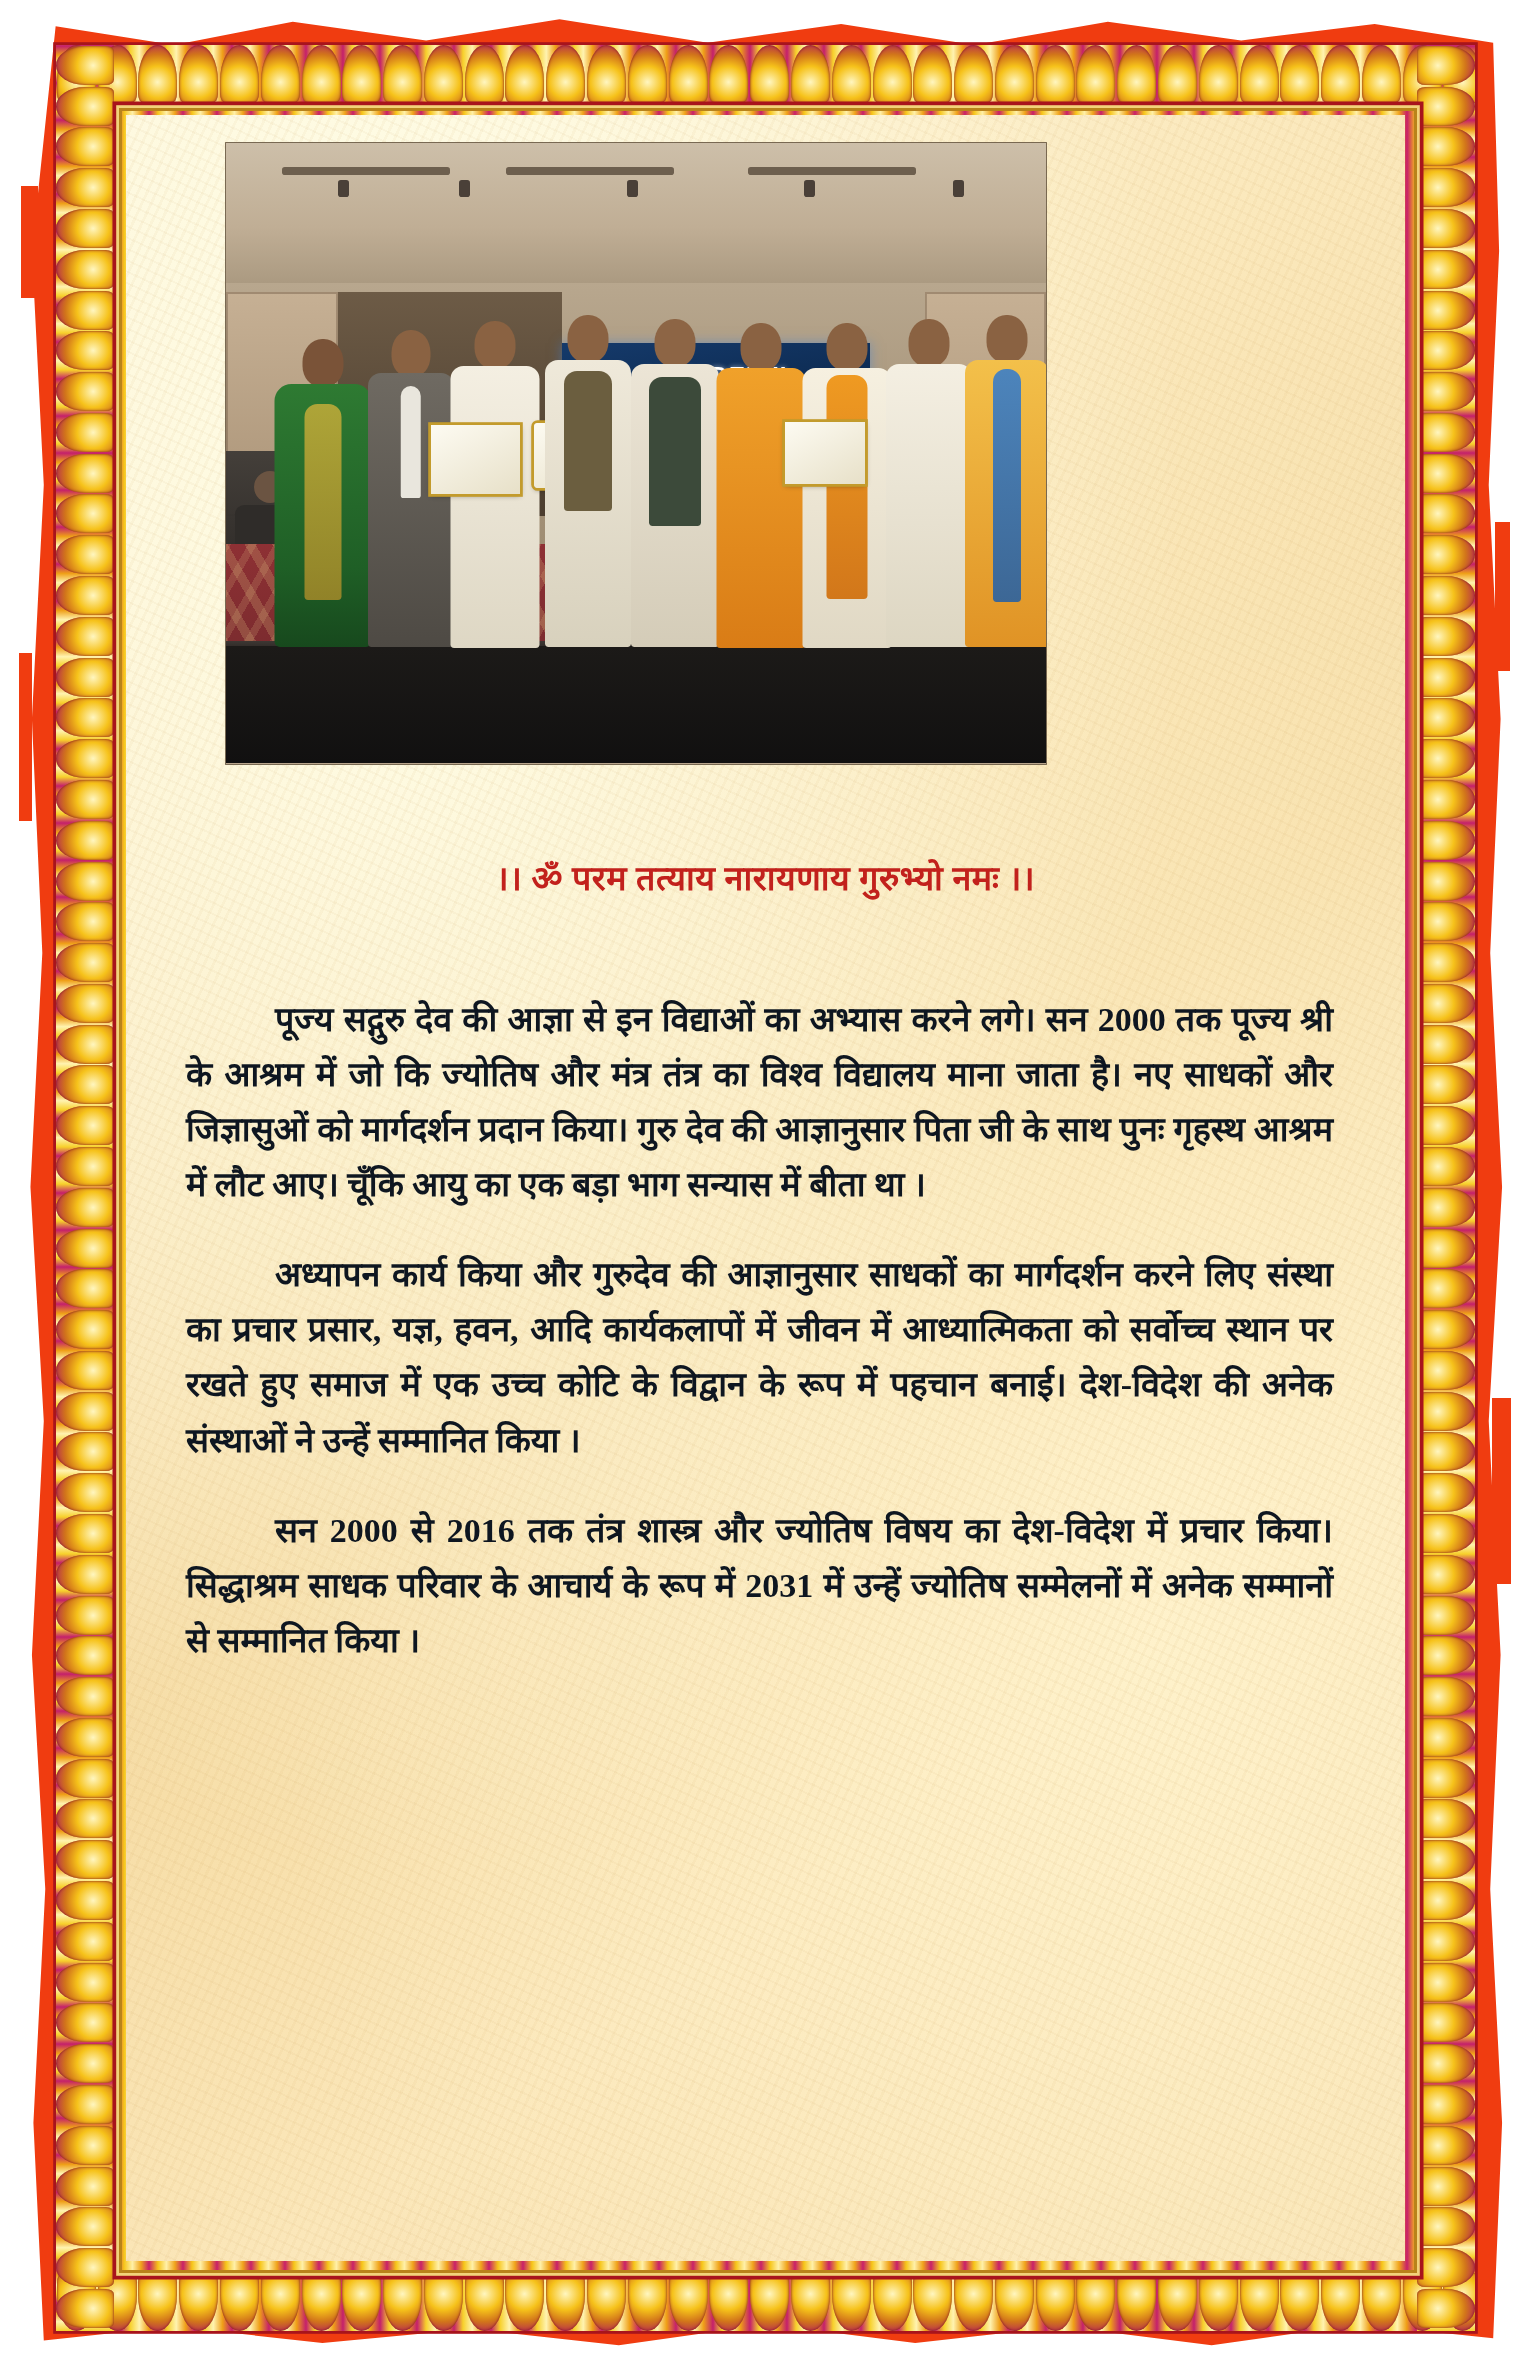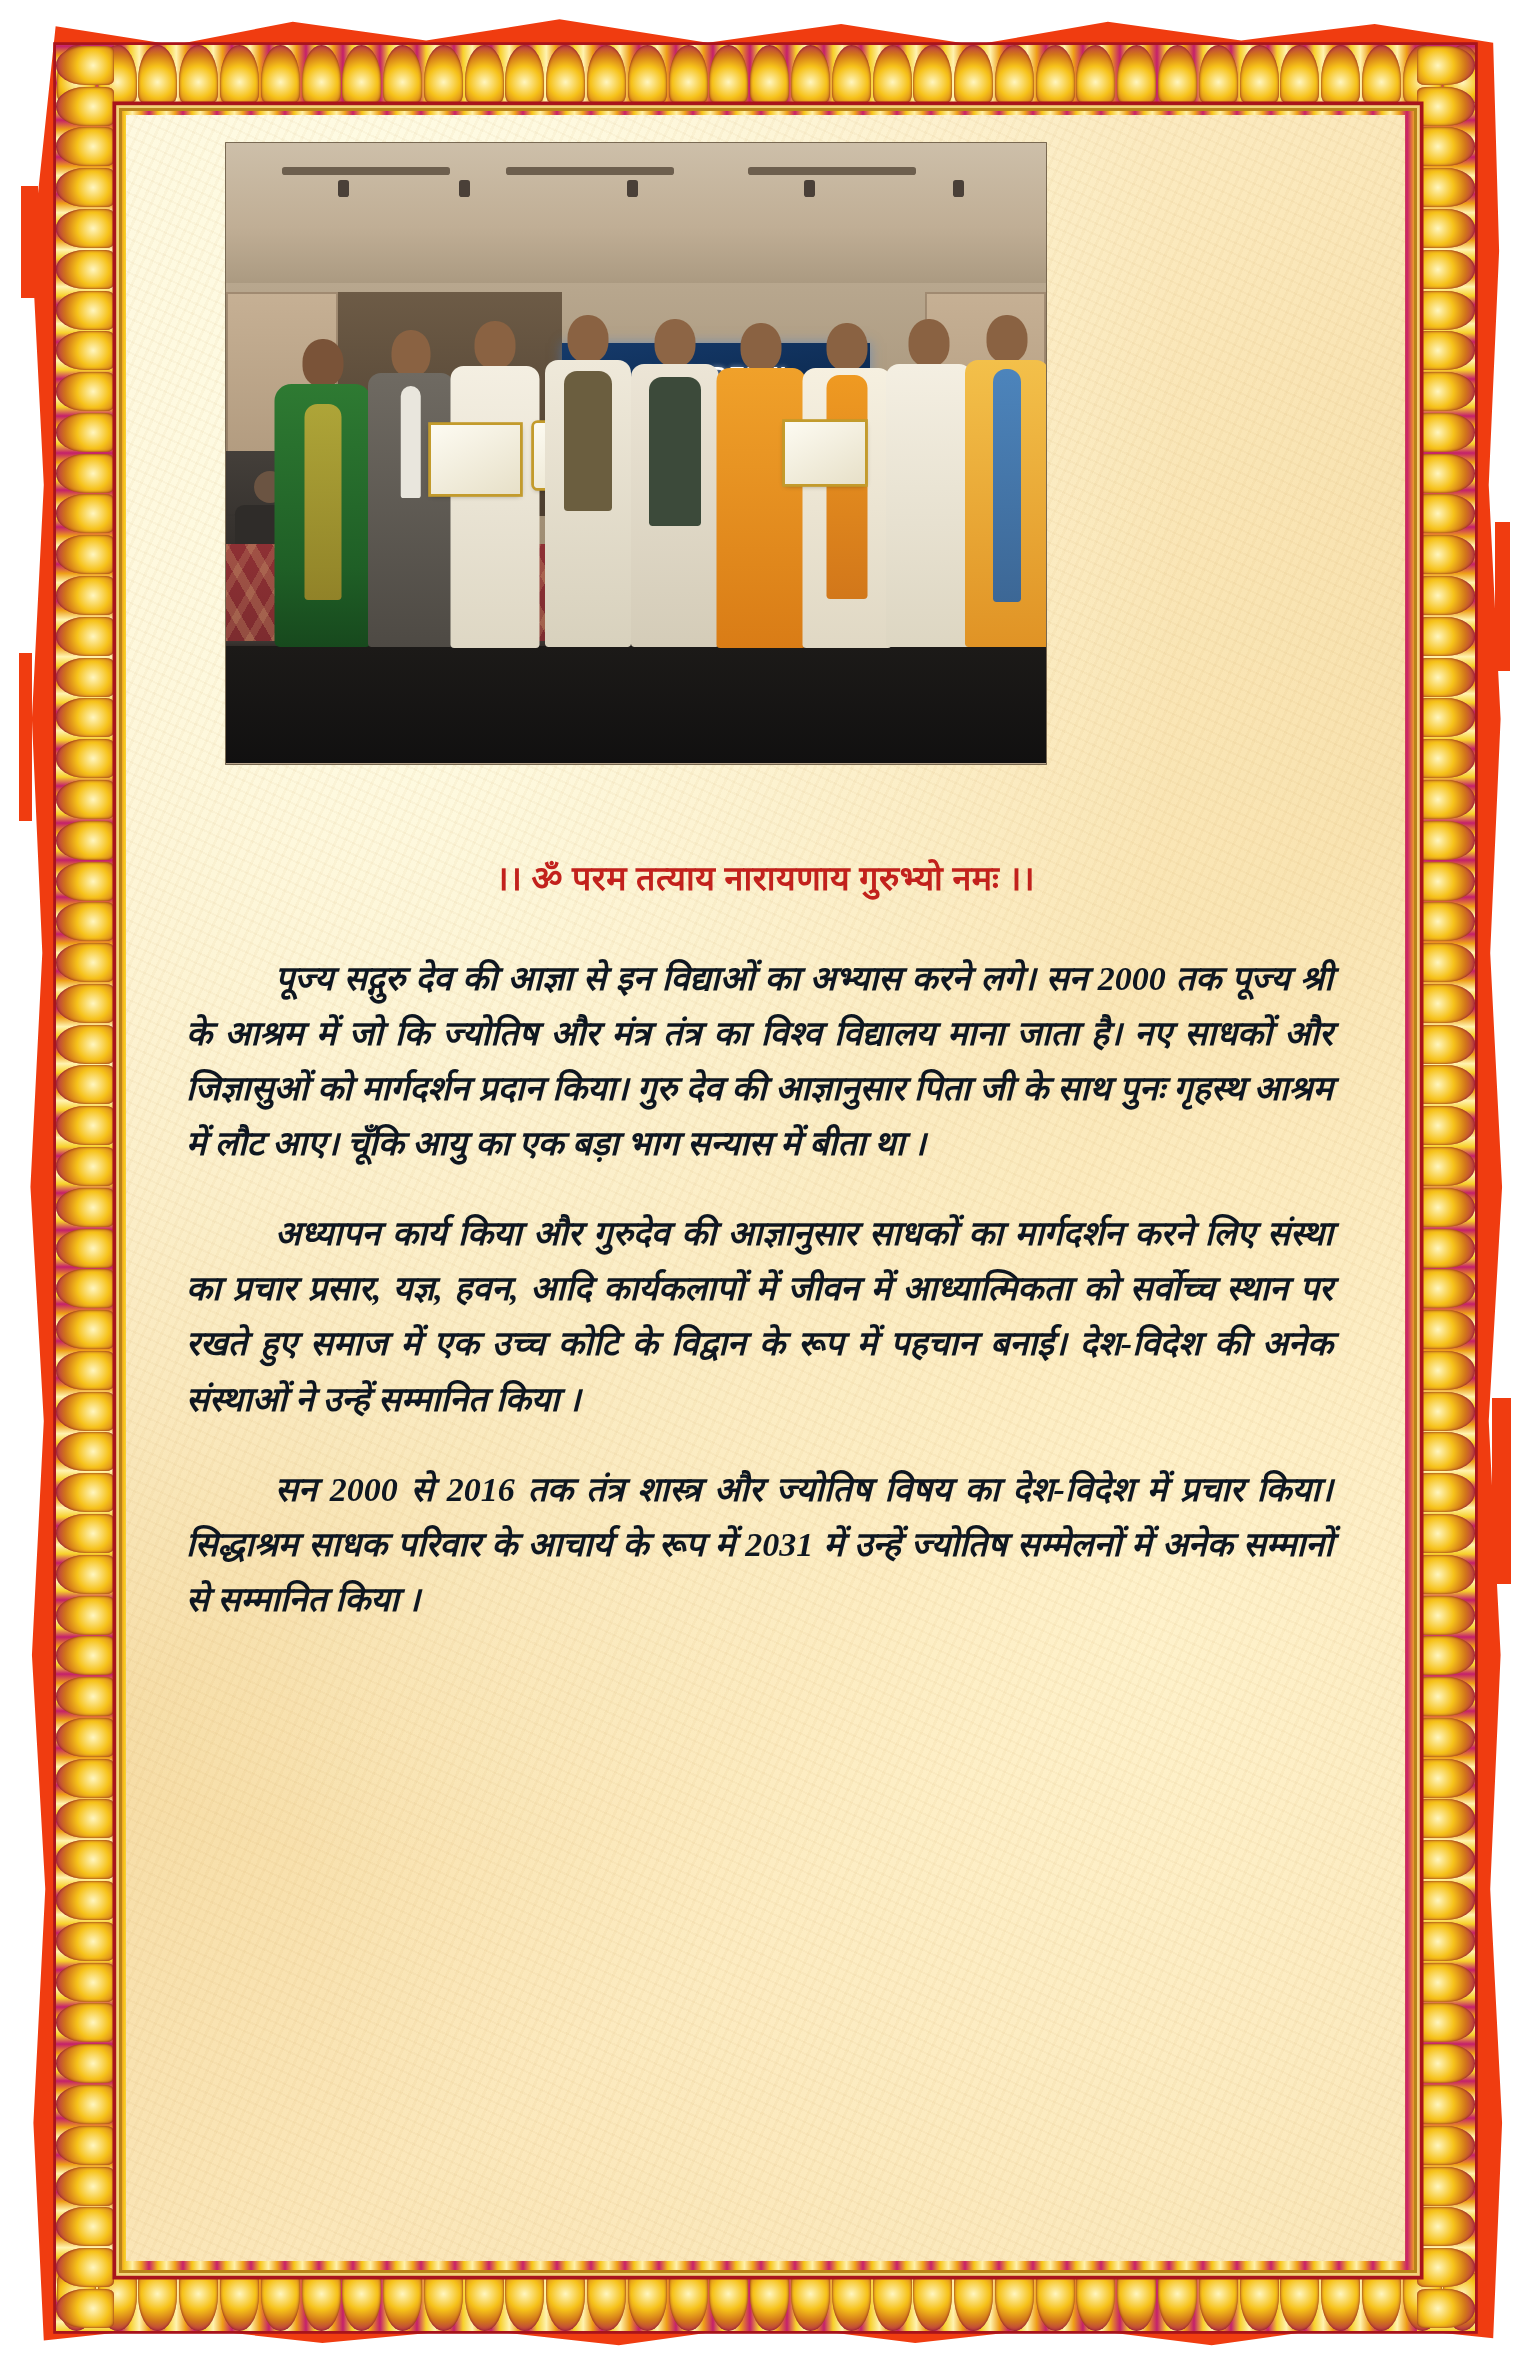--- a/index.html
+++ b/index.html
@@ -266,24 +266,23 @@
     font-family: "Liberation Serif", serif;
     font-weight: bold;
     font-size: 34px;
     letter-spacing: 0.5px;
   }
 
   
   .body-text {
     position: absolute;
     left: 186px;
-    top: 951px;
+    top: 992px;
     width: 1147px;
     color: #111820;
-    font-style: italic;
   }
   .para {
     font-family: "Liberation Serif", serif;
     font-size: 34px;
     line-height: 1.62;
     text-align: justify;
     text-justify: inter-word;
     text-indent: 89px;
     margin: 0 0 35px 0;
     font-weight: 600;

